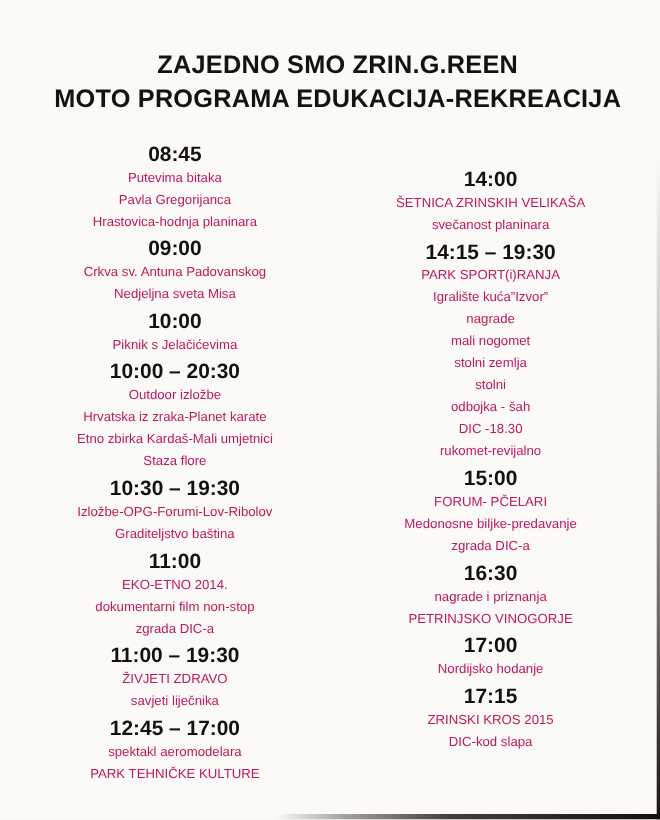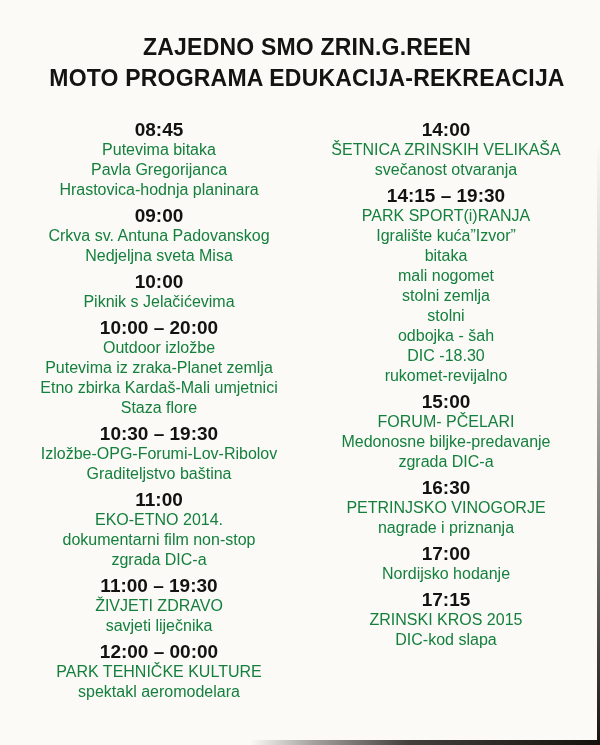--- a/index.html
+++ b/index.html
@@ -10,52 +10,52 @@
     -webkit-font-smoothing:antialiased;
   }
   .page{
     position:relative;
     width:600px;height:745px;
     background:#fbfaf7;
     overflow:hidden;
     color:#1b1916;
   }
   header.titles{
-    padding-top:32px;
+    padding-top:43px;
     padding-left:14px;
     text-align:center;
   }
   .title-line{
     font-size:23px;
     font-weight:700;
     line-height:31px;
     letter-spacing:0.2px;
     color:#151311;
   }
   .columns{
     display:flex;
-    align-items:flex-start;
+    align-items:center;
     padding-left:8px;
     margin-top:26px;
   }
   .col{ text-align:center; }
   .col-left{ width:302px; }
   .col-right{ width:256px; margin-left:8px; }
   .entry{ margin-top:6px; }
   .entry:first-child{ margin-top:0; }
   .entry .time{
     font-weight:700;
     font-size:19px;
     line-height:20px;
     color:#141210;
   }
   .entry .line{
-    font-size:16px;
+    font-size:12px;
     line-height:20px;
-    color:#15803d;
+    color:#be185d;
   }
   
   .scan-edge-right{
     position:absolute;
     top:140px; right:0; bottom:0;
     width:3px;
     background:linear-gradient(to bottom,
       rgba(70,66,60,0) 0%,
       rgba(70,66,60,0.35) 35%,
       rgba(45,42,38,0.7) 70%,
@@ -93,76 +93,76 @@
         <div class="entry">
           <div class="time">09:00</div>
           <div class="line">Crkva sv. Antuna Padovanskog</div>
           <div class="line">Nedjeljna sveta Misa</div>
         </div>
         <div class="entry">
           <div class="time">10:00</div>
           <div class="line">Piknik s Jelačićevima</div>
         </div>
         <div class="entry">
-          <div class="time">10:00 – 20:00</div>
+          <div class="time">10:00 – 20:30</div>
           <div class="line">Outdoor izložbe</div>
-          <div class="line">Putevima iz zraka-Planet zemlja</div>
+          <div class="line">Hrvatska iz zraka-Planet karate</div>
           <div class="line">Etno zbirka Kardaš-Mali umjetnici</div>
           <div class="line">Staza flore</div>
         </div>
         <div class="entry">
           <div class="time">10:30 – 19:30</div>
           <div class="line">Izložbe-OPG-Forumi-Lov-Ribolov</div>
           <div class="line">Graditeljstvo baština</div>
         </div>
         <div class="entry">
           <div class="time">11:00</div>
           <div class="line">EKO-ETNO 2014.</div>
           <div class="line">dokumentarni film non-stop</div>
           <div class="line">zgrada DIC-a</div>
         </div>
         <div class="entry">
           <div class="time">11:00 – 19:30</div>
           <div class="line">ŽIVJETI ZDRAVO</div>
           <div class="line">savjeti liječnika</div>
         </div>
         <div class="entry">
-          <div class="time">12:00 – 00:00</div>
+          <div class="time">12:45 – 17:00</div>
+          <div class="line">spektakl aeromodelara</div>
           <div class="line">PARK TEHNIČKE KULTURE</div>
-          <div class="line">spektakl aeromodelara</div>
         </div>
       </section>
     <section class="col col-right" id="col-right">
         <div class="entry">
           <div class="time">14:00</div>
           <div class="line">ŠETNICA ZRINSKIH VELIKAŠA</div>
-          <div class="line">svečanost otvaranja</div>
+          <div class="line">svečanost planinara</div>
         </div>
         <div class="entry">
           <div class="time">14:15 – 19:30</div>
           <div class="line">PARK SPORT(i)RANJA</div>
           <div class="line">Igralište kuća”Izvor”</div>
-          <div class="line">bitaka</div>
+          <div class="line">nagrade</div>
           <div class="line">mali nogomet</div>
           <div class="line">stolni zemlja</div>
           <div class="line">stolni</div>
           <div class="line">odbojka - šah</div>
           <div class="line">DIC -18.30</div>
           <div class="line">rukomet-revijalno</div>
         </div>
         <div class="entry">
           <div class="time">15:00</div>
           <div class="line">FORUM- PČELARI</div>
           <div class="line">Medonosne biljke-predavanje</div>
           <div class="line">zgrada DIC-a</div>
         </div>
         <div class="entry">
           <div class="time">16:30</div>
+          <div class="line">nagrade i priznanja</div>
           <div class="line">PETRINJSKO VINOGORJE</div>
-          <div class="line">nagrade i priznanja</div>
         </div>
         <div class="entry">
           <div class="time">17:00</div>
           <div class="line">Nordijsko hodanje</div>
         </div>
         <div class="entry">
           <div class="time">17:15</div>
           <div class="line">ZRINSKI KROS 2015</div>
           <div class="line">DIC-kod slapa</div>
         </div>

